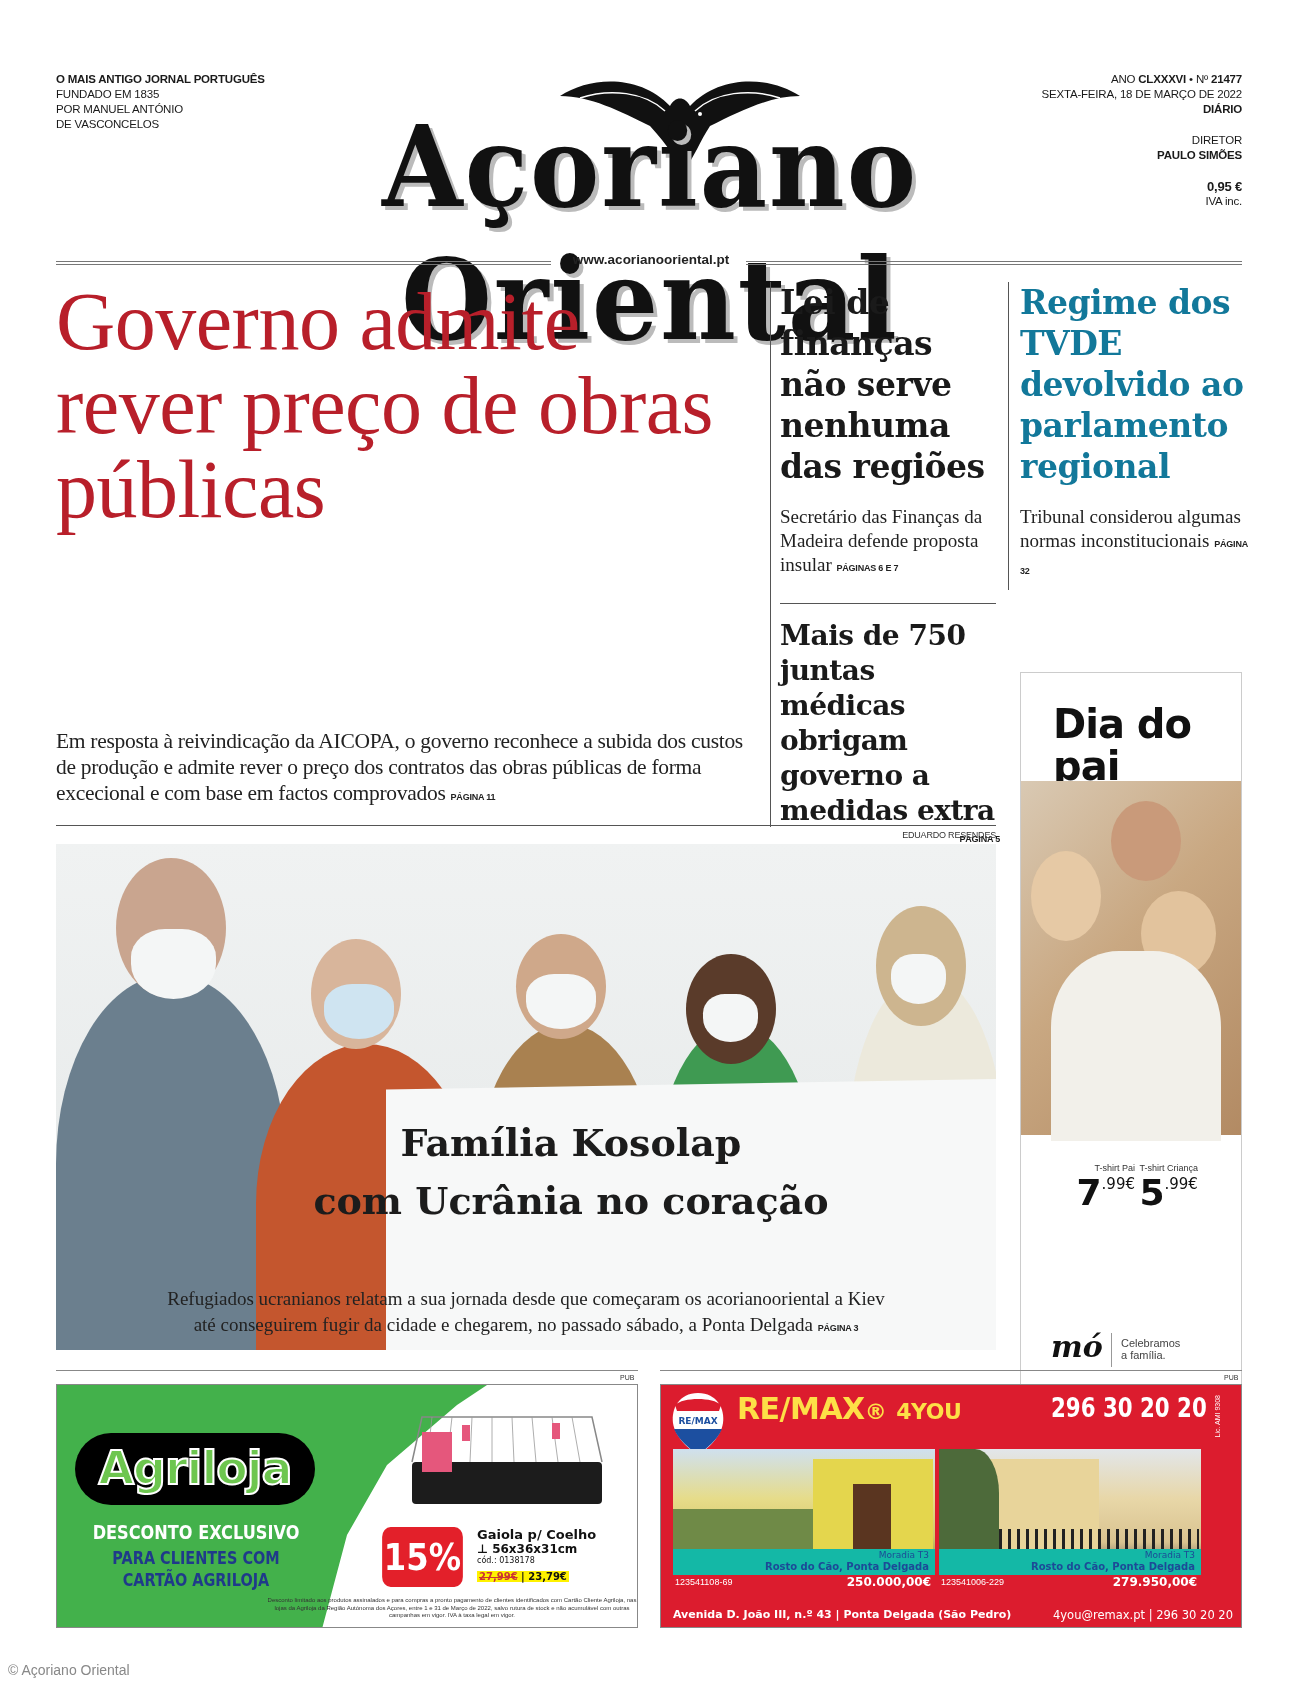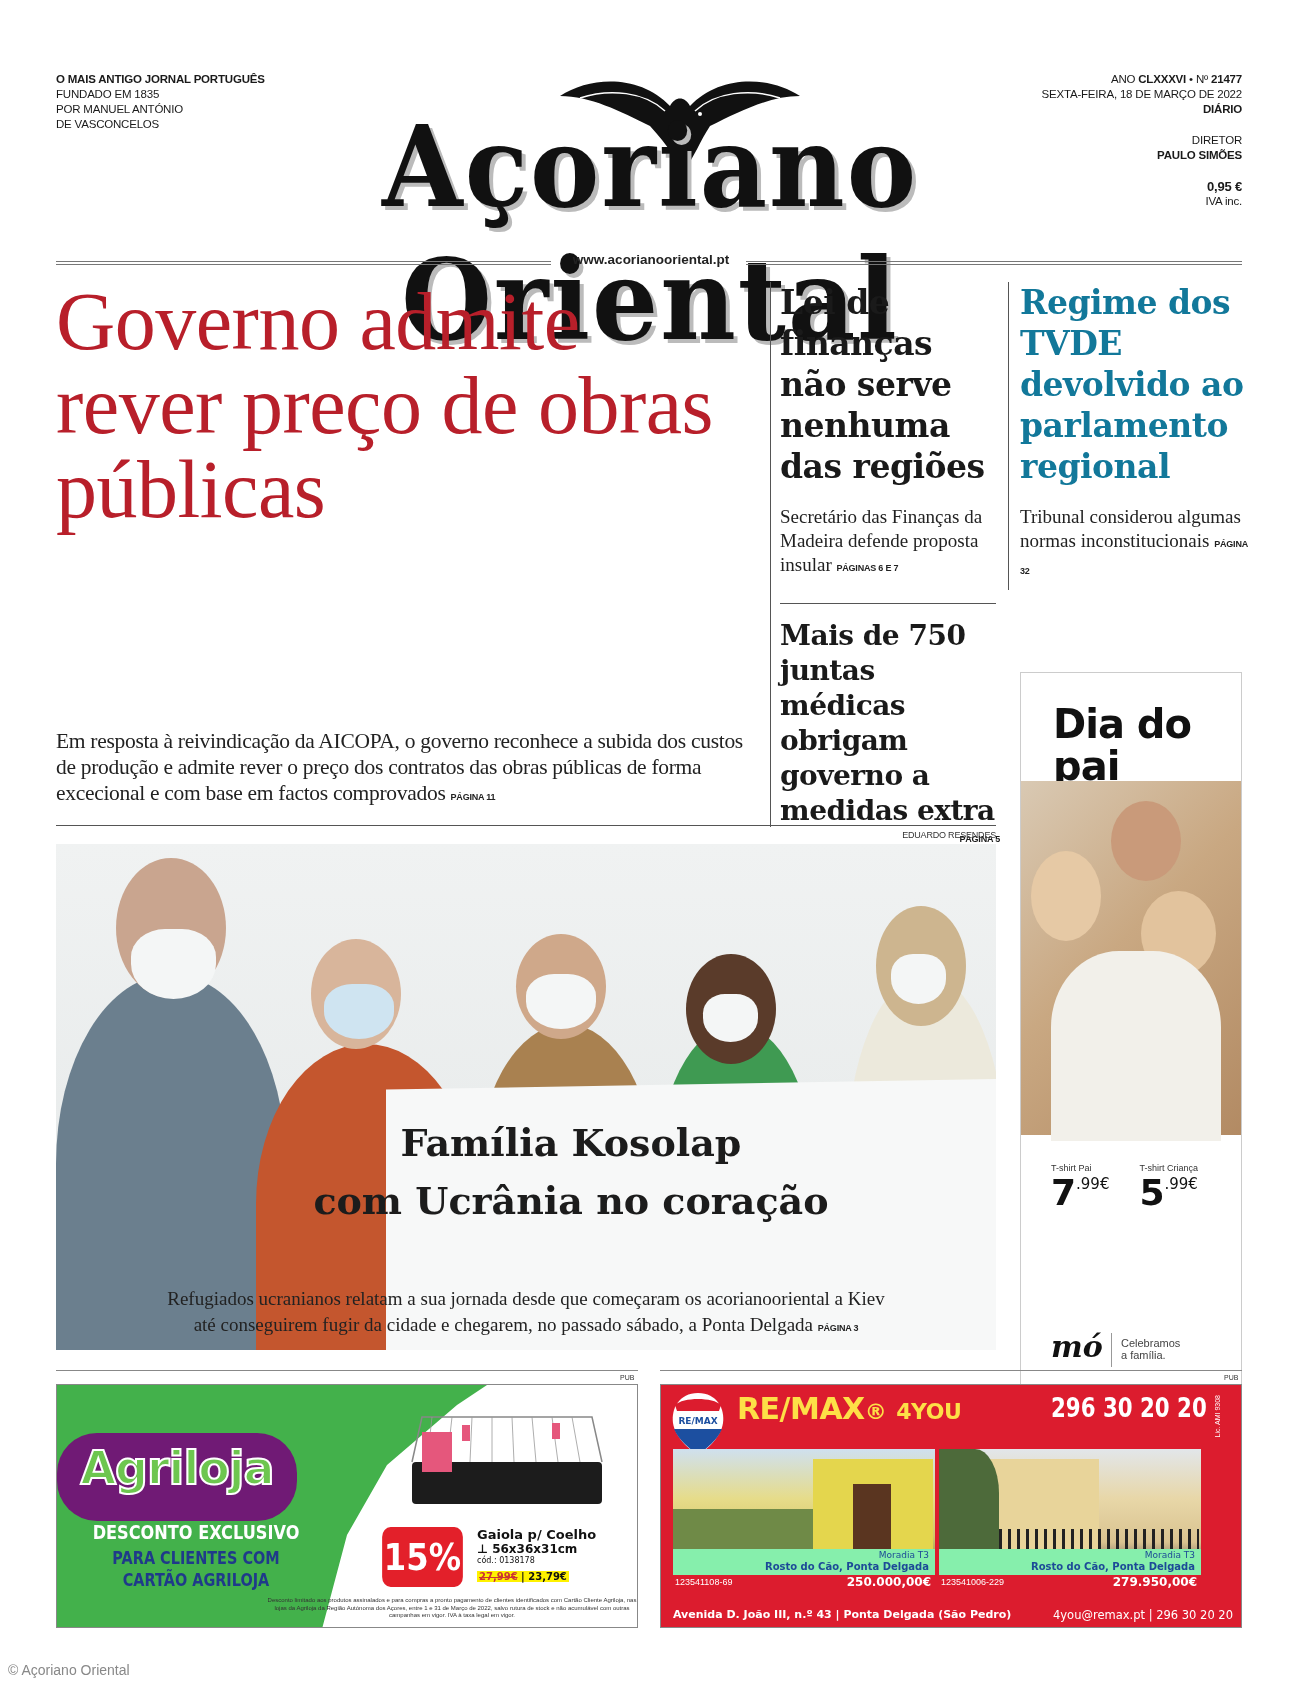--- a/index.html
+++ b/index.html
@@ -64,21 +64,21 @@
   .ad-mo .pbig sup { font-size: 15px; font-weight: normal; vertical-align: top; line-height: 22px; }
   .ad-mo .brand { position: absolute; left: 30px; top: 656px; font-family: "DejaVu Serif", serif; font-style: italic; font-weight: bold; font-size: 30px; color: #111; }
   .ad-mo .brand-sep { position: absolute; left: 90px; top: 660px; width: 1px; height: 34px; background: #999; }
   .ad-mo .tagline { position: absolute; left: 100px; top: 664px; font-size: 11px; line-height: 12px; color: #444; }
 
   
   .pub { font-size: 7px; color: #333; }
   .ad-agri { left: 56px; top: 1384px; width: 582px; height: 244px; border: 1px solid #888; background: #fff; overflow: hidden; }
   .agri-green { position: absolute; left: 0; top: 0; width: 582px; height: 244px; background: #43b14b;
     clip-path: polygon(0 0, 430px 0, 400px 20px, 330px 80px, 290px 150px, 265px 244px, 0 244px); }
-  .agri-logo { position: absolute; left: 0; top: 48px; width: 240px; height: 88px; background: #701a75; border-radius: 40px; }
+  .agri-logo { position: absolute; left: 18px; top: 48px; width: 240px; height: 72px; background: #000000; border-radius: 40px; }
   .agri-logo span { position: absolute; left: 0; top: 8px; width: 240px; text-align: center; font-family: "DejaVu Sans", sans-serif; font-weight: bold; font-size: 46px; color: #6dc64f; -webkit-text-stroke: 2px #fff; letter-spacing: -1px; }
   .agri-line1 { position: absolute; left: 14px; top: 136px; width: 250px; text-align: center; font-family: "DejaVu Sans", sans-serif; font-weight: bold; font-size: 19px; color: #fff; transform: scaleX(0.85); }
   .agri-line2 { position: absolute; left: 14px; top: 162px; width: 250px; text-align: center; font-family: "DejaVu Sans", sans-serif; font-weight: bold; font-size: 17px; line-height: 22px; color: #1f3a8a; transform: scaleX(0.85); }
   .cage { position: absolute; left: 345px; top: 22px; width: 210px; height: 100px; }
   .badge-15 { position: absolute; left: 318px; top: 142px; width: 95px; height: 60px; background: #e3202a; border-radius: 10px; color: #fff; font-family: "DejaVu Sans", sans-serif; font-weight: bold; font-size: 38px; line-height: 60px; text-align: center; transform: scaleX(0.85); }
   .prod { position: absolute; left: 420px; top: 142px; font-family: "DejaVu Sans", sans-serif; color: #111; }
   .prod .n { font-size: 13px; font-weight: bold; }
   .prod .d { font-size: 12px; font-weight: bold; }
   .prod .c { font-size: 8px; }
   .prod .pr { font-size: 10px; font-weight: bold; background: #fff200; display: inline-block; padding: 0 2px; }
@@ -86,21 +86,21 @@
   .agri-fine { position: absolute; left: 210px; top: 212px; width: 370px; text-align: center; font-size: 6px; line-height: 7.5px; color: #333; }
 
   .ad-remax { left: 660px; top: 1384px; width: 582px; height: 244px; background: #dc1c2e; border: 1px solid #888; overflow: hidden; }
   .balloon { position: absolute; left: 8px; top: 6px; width: 58px; height: 72px; }
   .remax-brand { position: absolute; left: 76px; top: 6px; color: #fde047; font-family: "DejaVu Sans", sans-serif; font-weight: bold; font-size: 30px; letter-spacing: -0.5px; }
   .remax-brand small { font-size: 22px; }
   .remax-phone { position: absolute; left: 390px; top: 8px; color: #fff; font-family: "DejaVu Sans", sans-serif; font-weight: bold; font-size: 26px; transform: scaleX(0.82); transform-origin: left; }
   .remax-lic { position: absolute; left: 553px; top: 10px; color: #fff; font-size: 7px; writing-mode: vertical-rl; transform: rotate(180deg); }
   .listing { position: absolute; top: 64px; width: 262px; height: 154px; }
   .listing .pic { position: absolute; left: 0; top: 0; width: 262px; height: 124px; background: linear-gradient(180deg, #cfe0ef 0%, #e6dc8a 40%, #d4c86a 70%, #7a8c4c 100%); }
-  .listing .info { position: absolute; left: 0; top: 100px; width: 262px; height: 26px; background: #86efac; text-align: right; padding-right: 6px; color: #1c4a97; font-family: "DejaVu Sans", sans-serif; font-size: 9px; line-height: 12px; }
+  .listing .info { position: absolute; left: 0; top: 100px; width: 262px; height: 26px; background: #14b8a6; text-align: right; padding-right: 6px; color: #1c4a97; font-family: "DejaVu Sans", sans-serif; font-size: 9px; line-height: 12px; }
   .listing .info b { font-size: 10px; }
   .listing .ref { position: absolute; left: 2px; top: 128px; color: #fff; font-size: 9px; }
   .listing .amt { position: absolute; right: 4px; top: 126px; color: #fff; font-family: "DejaVu Sans", sans-serif; font-weight: bold; font-size: 12px; }
   .remax-footer-l { position: absolute; left: 12px; top: 223px; color: #fff; font-family: "DejaVu Sans", sans-serif; font-weight: bold; font-size: 11px; }
   .remax-footer-r { position: absolute; right: 8px; top: 223px; color: #fff; font-family: "DejaVu Sans", sans-serif; font-size: 11.5px; }
 
   .copyright { left: 8px; top: 1662px; font-size: 14px; color: #888; }
 </style>
 </head>
 <body>
@@ -222,21 +222,21 @@
     <div>Dia do</div>
     <div>pai</div>
   </div>
   <div class="photo-area">
     <div style="position:absolute; left:90px; top:20px; width:70px; height:80px; border-radius:50%; background:#c99a7a;"></div>
     <div style="position:absolute; left:10px; top:70px; width:70px; height:90px; border-radius:50%; background:#e6c9a5;"></div>
     <div style="position:absolute; left:120px; top:110px; width:75px; height:85px; border-radius:50%; background:#e2c39d;"></div>
     <div style="position:absolute; left:30px; top:170px; width:170px; height:190px; border-radius:40% 40% 0 0; background:#f2f0ea;"></div>
   </div>
   <div class="prices">
-    <div style="display:inline-block; width:84px; vertical-align:top;">
+    <div style="display:inline-block; width:84px; vertical-align:top;text-align:right;">
       <div class="plabel">T-shirt Pai</div>
       <div class="pbig"><span>7</span><sup>.99€</sup></div>
     </div>
     <div style="display:inline-block; width:90px; vertical-align:top;">
       <div class="plabel">T-shirt Criança</div>
       <div class="pbig"><span>5</span><sup>.99€</sup></div>
     </div>
   </div>
   <div class="brand">mó</div>
   <div class="brand-sep"></div>

